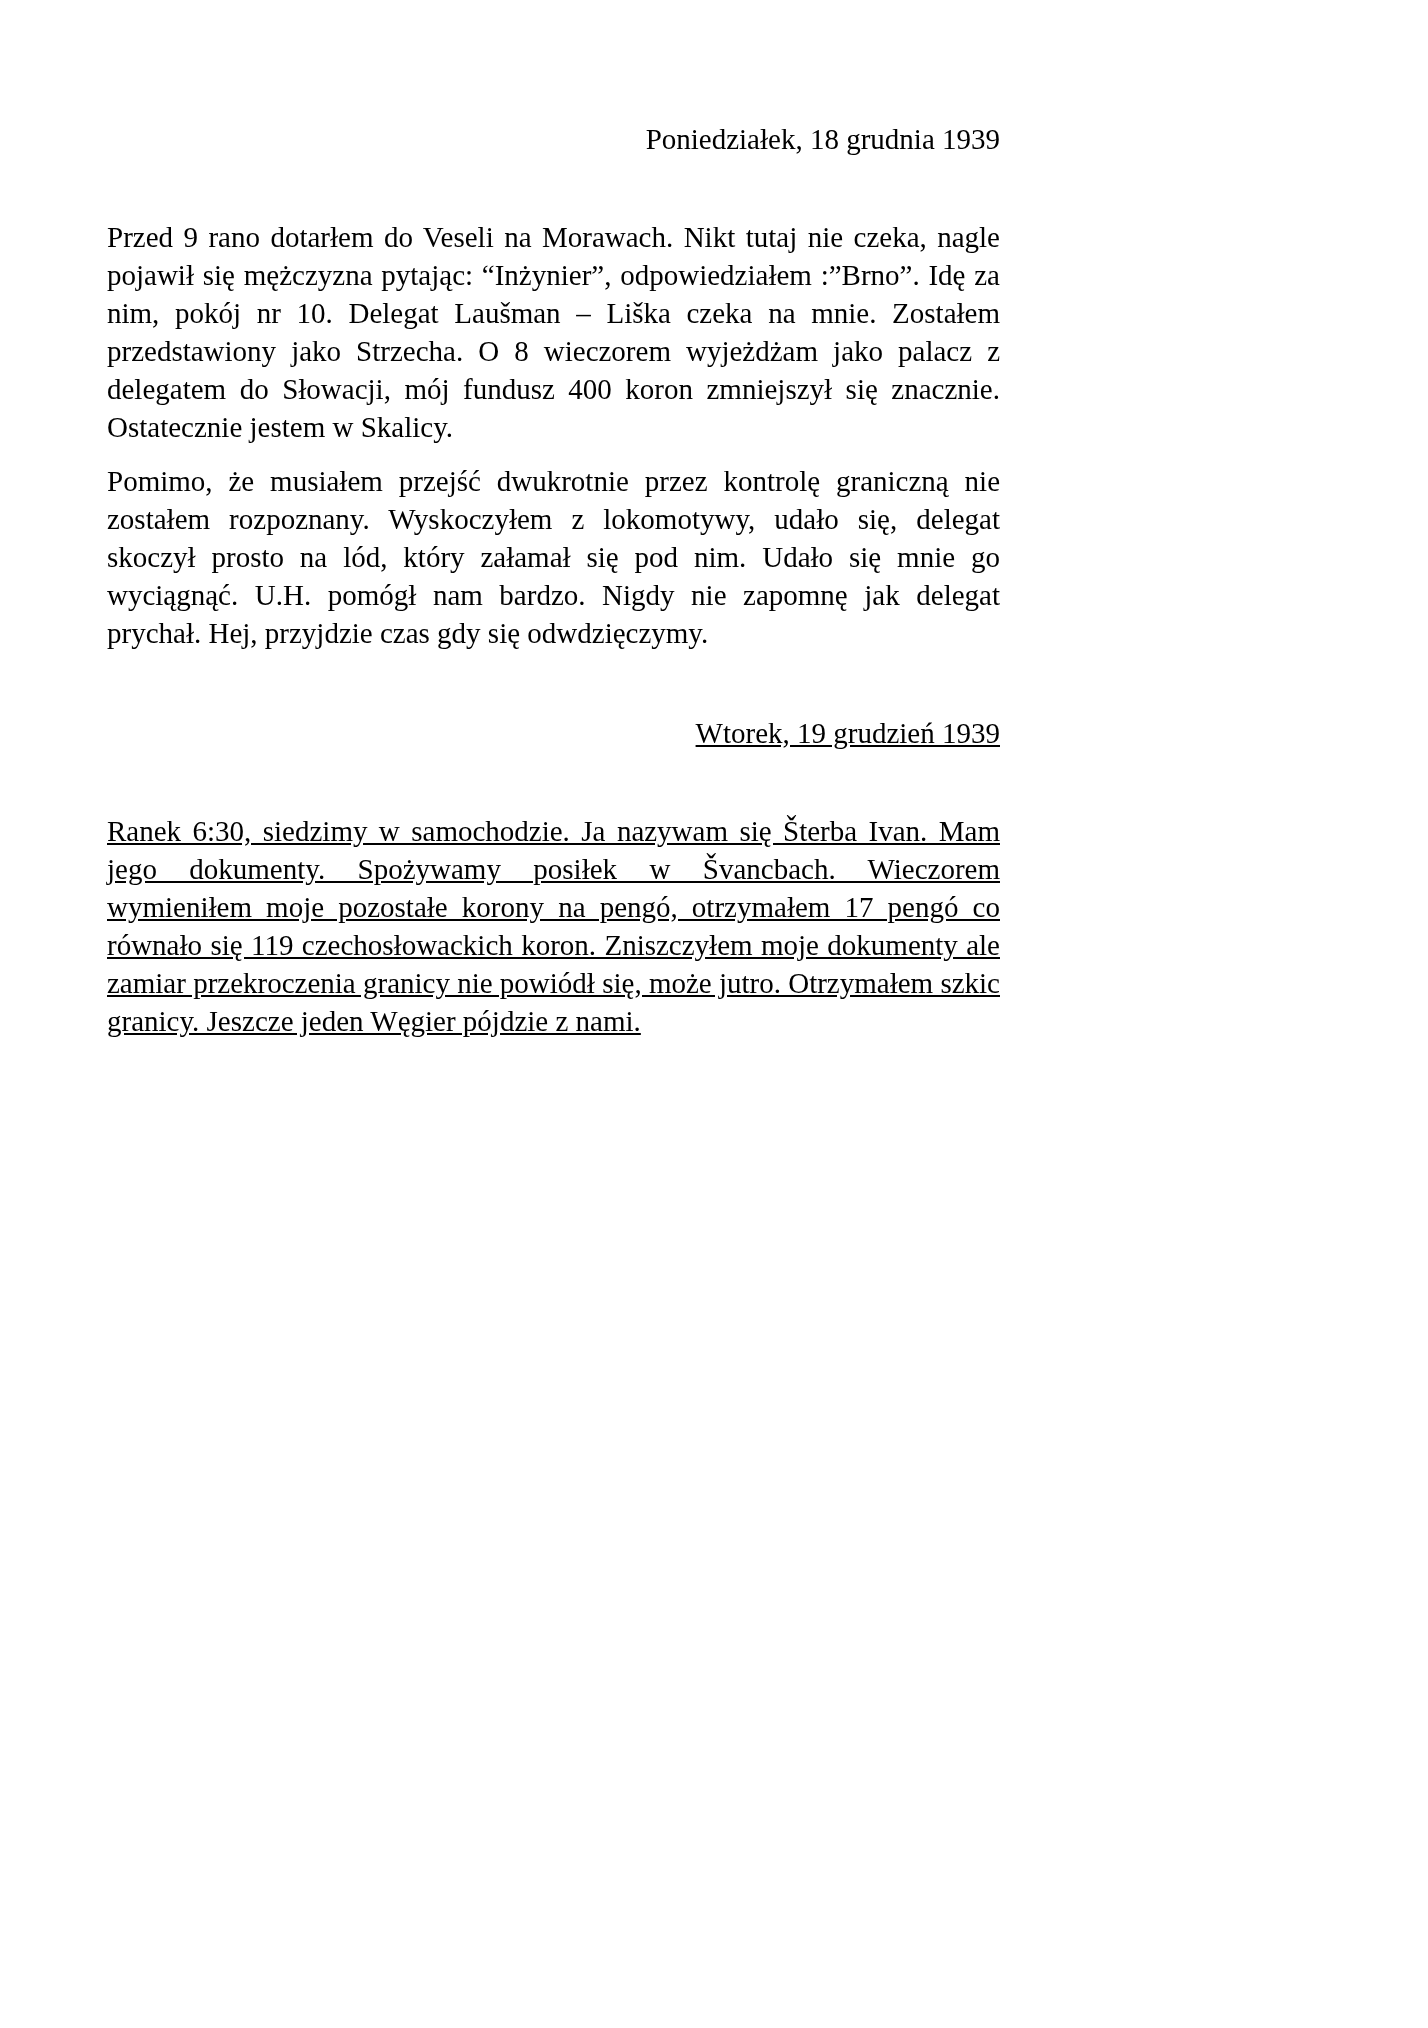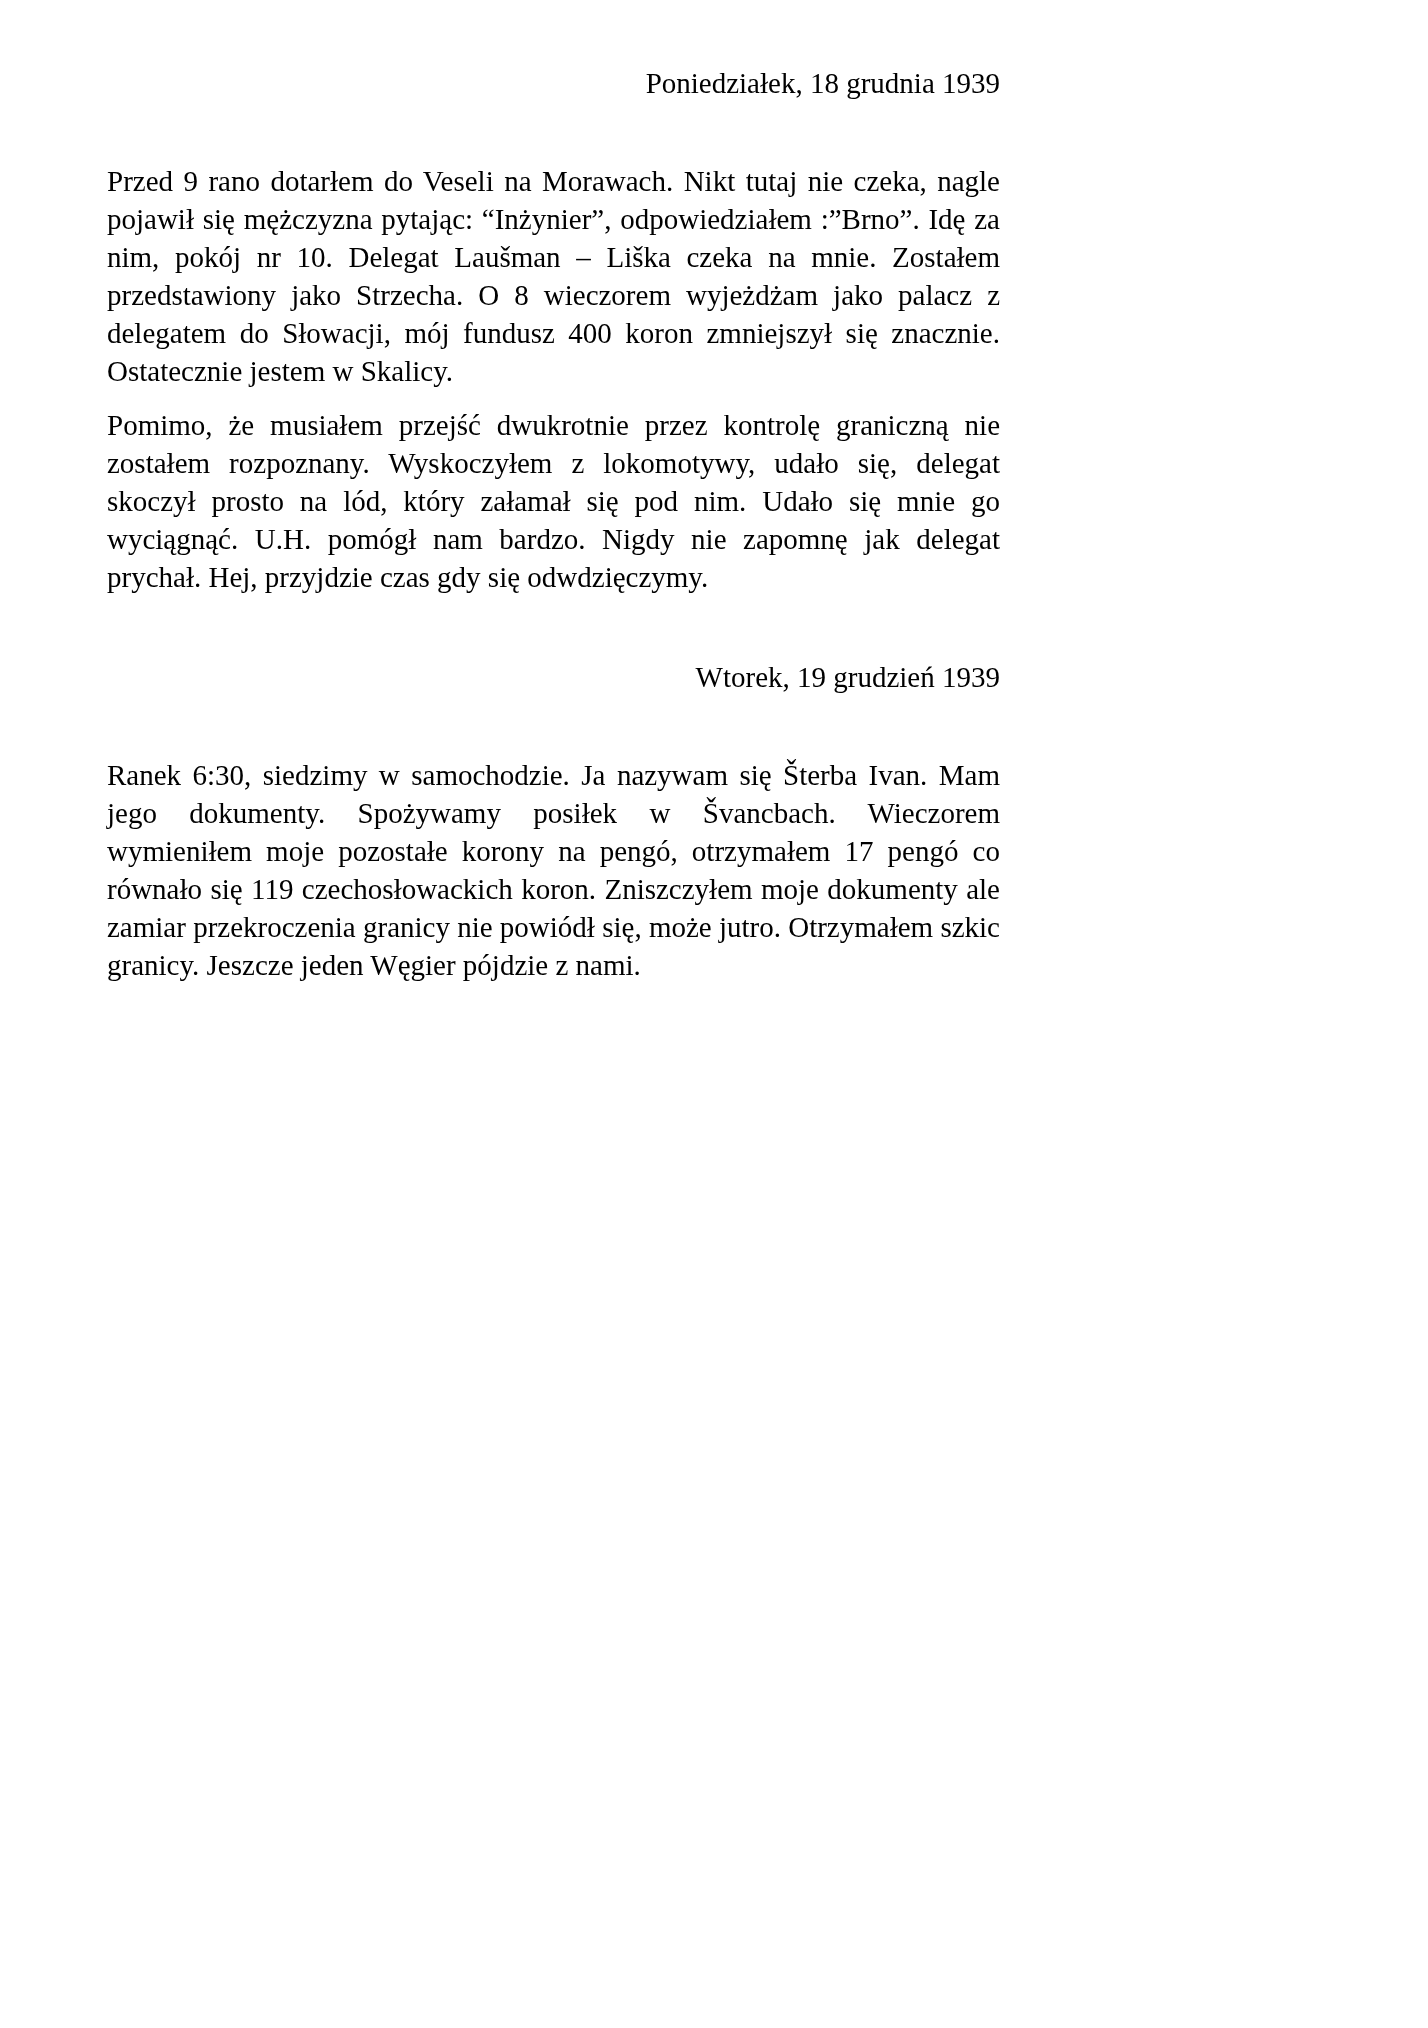--- a/index.html
+++ b/index.html
@@ -11,21 +11,21 @@
     width: 1428px;
     height: 2028px;
     font-family: "Liberation Serif", "DejaVu Serif", serif;
     color: #000000;
     -webkit-font-smoothing: antialiased;
   }
   .page {
     box-sizing: border-box;
     width: 1428px;
     height: 2028px;
-    padding: 64px 428px 0 107px; 
+    padding: 120px 428px 0 107px; 
     background: #ffffff;
     overflow: hidden;
   }
   .content {
     width: 893px;
     font-size: 29px;
     line-height: 38px;
   }
   .entry-date {
     text-align: right;
@@ -37,20 +37,21 @@
     margin: 0 0 38px 0;
   }
   .para.no-gap-below {
     margin-bottom: 16px;
   }
   .para.no-gap-above {
     margin-top: 7px;
   }
   .entry + .entry {
     margin-top: 62px;
+    text-decoration: underline;
   }
   .entry-2 .entry-date {
     margin-top: 40px;
   }
 </style>
 </head>
 <body>
 
 <div class="page">
   <div class="content">

